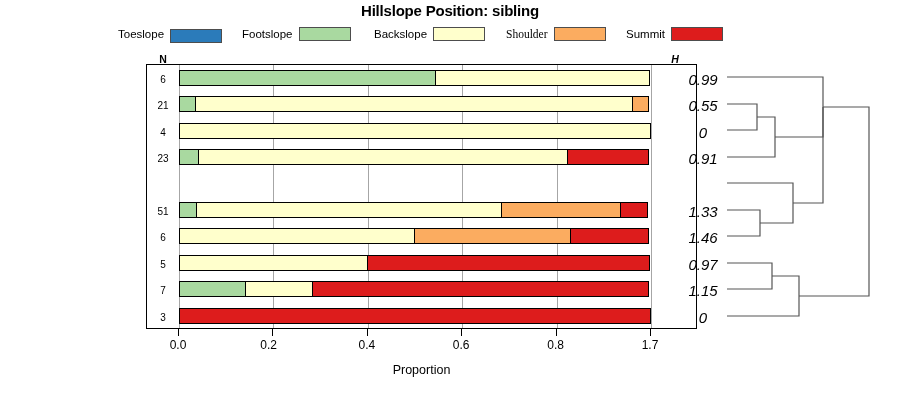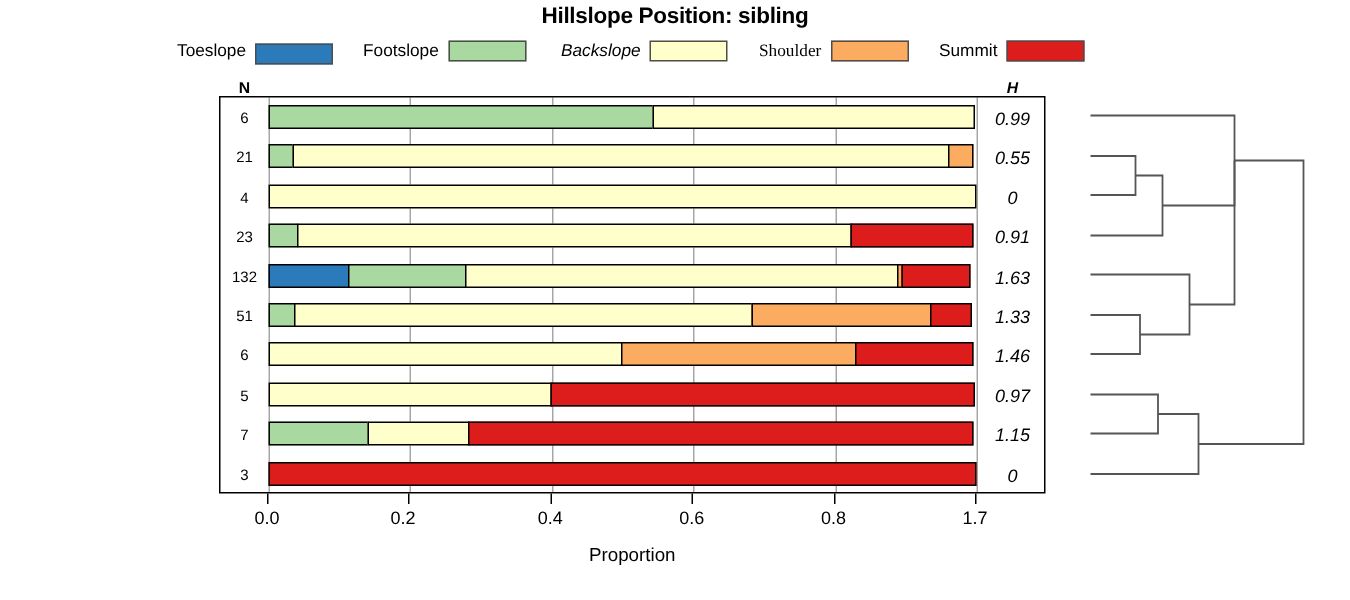--- a/index.html
+++ b/index.html
@@ -31,22 +31,22 @@
   
   .gridline{position:absolute;top:0;bottom:0;width:1px;background:#000;opacity:.35;}
 
   
   .row{position:absolute;left:0;width:551px;height:26.5px;}
   .ncell{
     position:absolute;left:2px;top:0;height:26.5px;line-height:30px;
     width:28px;text-align:center;font-size:10px;font-style:normal;
   }
   .hcell{
-    position:absolute;left:506px;top:0;height:26.5px;line-height:29px;
-    width:44px;text-align:center;font-size:12px;font-style:italic;
+    position:absolute;left:534px;top:0;height:26.5px;line-height:29px;
+    width:44px;text-align:center;font-size:15px;font-style:italic;
   }
   .bar{
     position:absolute;left:32px;top:5px;height:16px;width:472px;
     display:flex;box-sizing:border-box;
   }
   .seg{height:16px;box-sizing:border-box;border:1px solid #000;margin-right:-1px;}
   .seg:last-child{margin-right:0;}
 
   
   .colhead{
@@ -78,21 +78,21 @@
 
   <div class="legend" id="legend">
       <div class="leg-item" style="left: 0px; align-items: flex-end;">
         <span class="leg-label">Toeslope</span>
         <span class="leg-swatch" style="background: rgb(43, 123, 186);"></span>
       </div>
       <div class="leg-item" style="left: 124px;">
         <span class="leg-label">Footslope</span>
         <span class="leg-swatch" style="background: rgb(169, 217, 160);"></span>
       </div>
-      <div class="leg-item" style="left: 256px; font-style: italic;">
+      <div class="leg-item" style="left: 256px;">
         <span class="leg-label">Backslope</span>
         <span class="leg-swatch" style="background: rgb(255, 255, 204);"></span>
       </div>
       <div class="leg-item" style="left: 388px; font-family: Liberation Serif, serif;">
         <span class="leg-label">Shoulder</span>
         <span class="leg-swatch" style="background: rgb(251, 172, 96);"></span>
       </div>
       <div class="leg-item" style="left: 508px;">
         <span class="leg-label">Summit</span>
         <span class="leg-swatch" style="background: rgb(221, 28, 28);"></span>
@@ -133,31 +133,20 @@
         <div class="hcell">0</div>
       </div>
       <div class="row" style="top: 79.2px;">
         <div class="ncell">23</div>
         <div class="bar">
           <div class="seg" style="width: 20.296px; background: rgb(169, 217, 160);"></div>
           <div class="seg" style="width: 369.576px; background: rgb(255, 255, 204);"></div>
           <div class="seg" style="width: 82.128px; background: rgb(221, 28, 28);"></div>
         </div>
         <div class="hcell">0.91</div>
-      </div>
-      <div class="row" style="top: 105.6px;">
-        <div class="ncell">132</div>
-        <div class="bar">
-          <div class="seg" style="width: 53.808px; background: rgb(43, 123, 186);"></div>
-          <div class="seg" style="width: 78.824px; background: rgb(169, 217, 160);"></div>
-          <div class="seg" style="width: 289.336px; background: rgb(255, 255, 204);"></div>
-          <div class="seg" style="width: 3.776px; background: rgb(251, 172, 96);"></div>
-          <div class="seg" style="width: 46.256px; background: rgb(221, 28, 28);"></div>
-        </div>
-        <div class="hcell">1.63</div>
       </div>
       <div class="row" style="top: 132px;">
         <div class="ncell">51</div>
         <div class="bar">
           <div class="seg" style="width: 18.408px; background: rgb(169, 217, 160);"></div>
           <div class="seg" style="width: 305.384px; background: rgb(255, 255, 204);"></div>
           <div class="seg" style="width: 120.36px; background: rgb(251, 172, 96);"></div>
           <div class="seg" style="width: 27.848px; background: rgb(221, 28, 28);"></div>
         </div>
         <div class="hcell">1.33</div>

